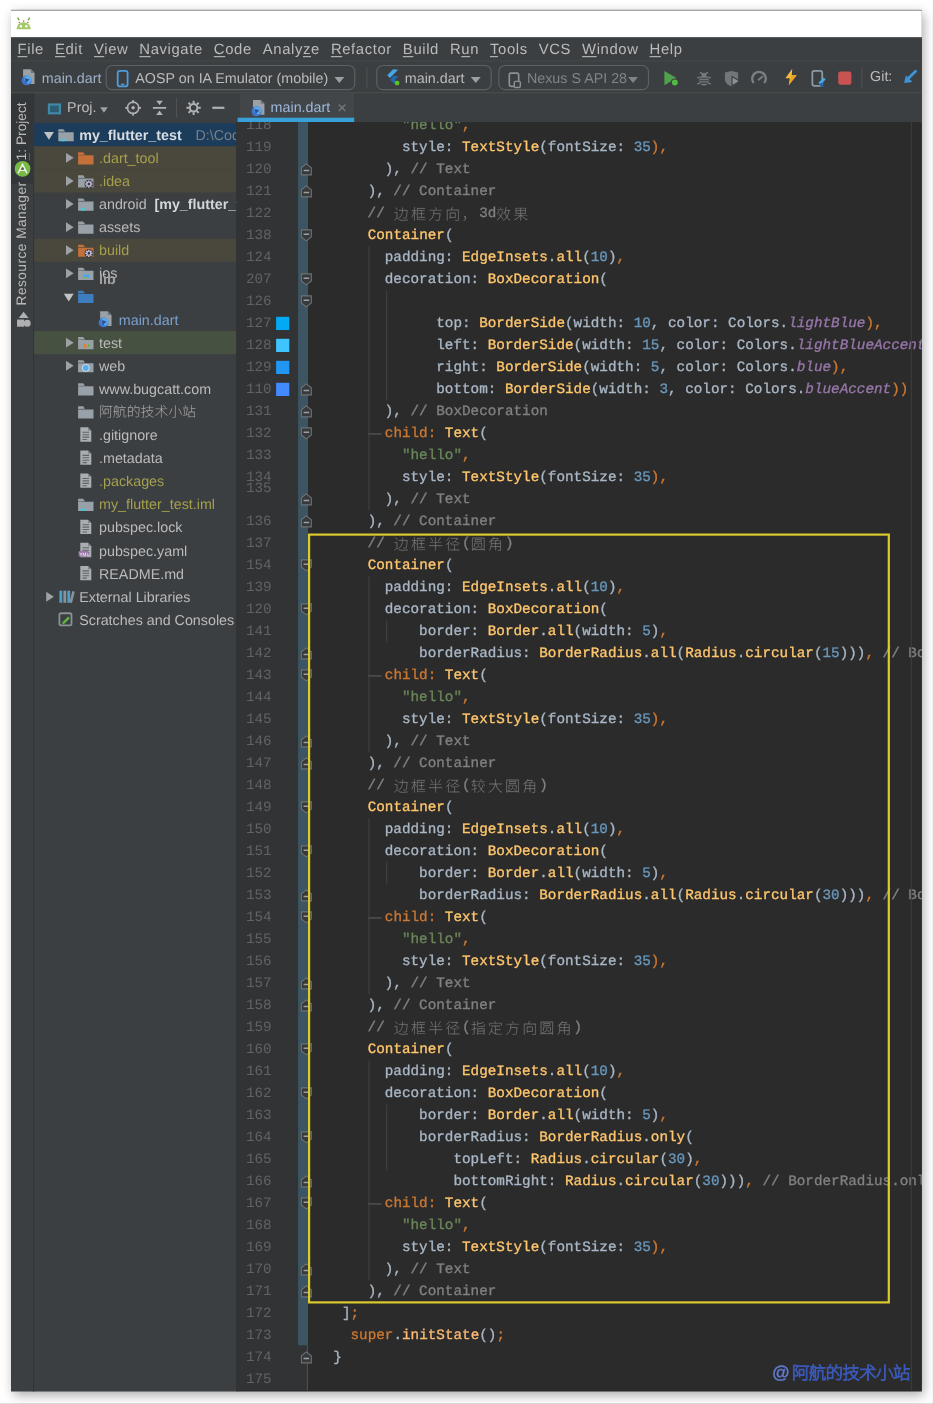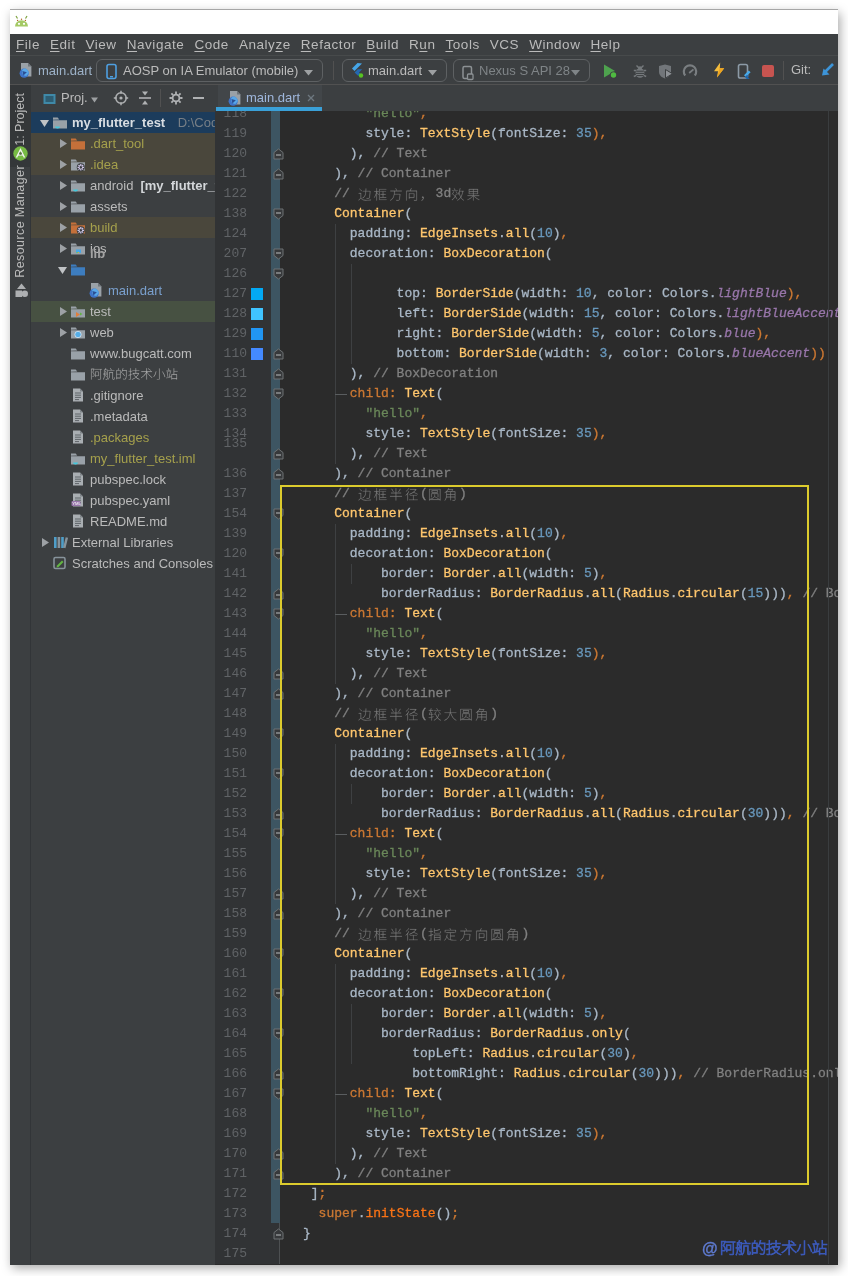--- a/index.html
+++ b/index.html
@@ -540,21 +540,21 @@
       <div class="cl" style="top:893px"><span style="position:absolute;left:88px"><b style="color:#a9b7c6">&nbsp;&nbsp;&nbsp;&nbsp;&nbsp;&nbsp;&nbsp;&nbsp;&nbsp;&nbsp;border:&nbsp;</b><b style="color:#ffc66d">Border</b><b style="color:#a9b7c6">.</b><b style="color:#ffc66d">all</b><b style="color:#a9b7c6">(width:&nbsp;</b><b style="color:#6897bb">5</b><b style="color:#a9b7c6">)</b><b style="color:#cc7832">,</b></span></div>
       <div class="cl" style="top:913px"><span style="position:absolute;left:88px"><b style="color:#a9b7c6">&nbsp;&nbsp;&nbsp;&nbsp;&nbsp;&nbsp;&nbsp;&nbsp;&nbsp;&nbsp;borderRadius:&nbsp;</b><b style="color:#ffc66d">BorderRadius</b><b style="color:#a9b7c6">.</b><b style="color:#ffc66d">only</b><b style="color:#a9b7c6">(</b></span></div>
       <div class="cl" style="top:933px"><span style="position:absolute;left:88px"><b style="color:#a9b7c6">&nbsp;&nbsp;&nbsp;&nbsp;&nbsp;&nbsp;&nbsp;&nbsp;&nbsp;&nbsp;&nbsp;&nbsp;&nbsp;&nbsp;topLeft:&nbsp;</b><b style="color:#ffc66d">Radius</b><b style="color:#a9b7c6">.</b><b style="color:#ffc66d">circular</b><b style="color:#a9b7c6">(</b><b style="color:#6897bb">30</b><b style="color:#a9b7c6">)</b><b style="color:#cc7832">,</b></span></div>
       <div class="cl" style="top:953px"><span style="position:absolute;left:88px"><b style="color:#a9b7c6">&nbsp;&nbsp;&nbsp;&nbsp;&nbsp;&nbsp;&nbsp;&nbsp;&nbsp;&nbsp;&nbsp;&nbsp;&nbsp;&nbsp;bottomRight:&nbsp;</b><b style="color:#ffc66d">Radius</b><b style="color:#a9b7c6">.</b><b style="color:#ffc66d">circular</b><b style="color:#a9b7c6">(</b><b style="color:#6897bb">30</b><b style="color:#a9b7c6">)))</b><b style="color:#cc7832">,</b><b style="color:#808080">&nbsp;//&nbsp;BorderRadius.only</b></span></div>
       <div class="cl" style="top:973px"><span style="position:absolute;left:88px"><b style="color:#a9b7c6">&nbsp;&nbsp;&nbsp;&nbsp;&nbsp;&nbsp;</b><b style="color:#cc7832">child:&nbsp;</b><b style="color:#ffc66d">Text</b><b style="color:#a9b7c6">(</b></span></div>
       <div class="cl" style="top:993px"><span style="position:absolute;left:88px"><b style="color:#6a8759">&nbsp;&nbsp;&nbsp;&nbsp;&nbsp;&nbsp;&nbsp;&nbsp;"hello"</b><b style="color:#cc7832">,</b></span></div>
       <div class="cl" style="top:1013px"><span style="position:absolute;left:88px"><b style="color:#a9b7c6">&nbsp;&nbsp;&nbsp;&nbsp;&nbsp;&nbsp;&nbsp;&nbsp;style:&nbsp;</b><b style="color:#ffc66d">TextStyle</b><b style="color:#a9b7c6">(fontSize:&nbsp;</b><b style="color:#6897bb">35</b><b style="color:#cc7832">),</b></span></div>
       <div class="cl" style="top:1033px"><span style="position:absolute;left:88px"><b style="color:#a9b7c6">&nbsp;&nbsp;&nbsp;&nbsp;&nbsp;&nbsp;),&nbsp;</b><b style="color:#808080">//&nbsp;Text</b></span></div>
       <div class="cl" style="top:1053px"><span style="position:absolute;left:88px"><b style="color:#a9b7c6">&nbsp;&nbsp;&nbsp;&nbsp;),&nbsp;</b><b style="color:#808080">//&nbsp;Container</b></span></div>
       <div class="cl" style="top:1073px"><span style="position:absolute;left:88px"><b style="color:#a9b7c6">&nbsp;]</b><b style="color:#cc7832">;</b></span></div>
-      <div class="cl" style="top:1093px"><span style="position:absolute;left:88px"><b style="color:#a9b7c6">&nbsp;&nbsp;</b><b style="color:#cc7832">super</b><b style="color:#a9b7c6">.</b><b style="color:#f97316">initState</b><b style="color:#a9b7c6">()</b><b style="color:#cc7832">;</b></span></div>
+      <div class="cl" style="top:1093px"><span style="position:absolute;left:88px"><b style="color:#a9b7c6">&nbsp;&nbsp;</b><b style="color:#cc7832">super</b><b style="color:#a9b7c6">.</b><b style="color:#fdba74">initState</b><b style="color:#a9b7c6">()</b><b style="color:#cc7832">;</b></span></div>
       <div class="cl" style="top:1113px"><span style="position:absolute;left:88px"><b style="color:#a9b7c6">}</b></span></div>
       <svg class="fi" style="top:97px" width="11" height="12" viewBox="0 0 11 12">
         <polygon points="1,1 10,1 10,7.5 5.5,11 1,7.5" fill="#37393b" stroke="#6e7274" stroke-width="1"></polygon>
         <line x1="3" y1="5" x2="8" y2="5" stroke="#9da0a2" stroke-width="1.3"></line>
       </svg>
       <svg class="fi" style="top:137px" width="11" height="12" viewBox="0 0 11 12">
         <polygon points="1,1 10,1 10,7.5 5.5,11 1,7.5" fill="#37393b" stroke="#6e7274" stroke-width="1"></polygon>
         <line x1="3" y1="5" x2="8" y2="5" stroke="#9da0a2" stroke-width="1.3"></line>
       </svg>
       <svg class="fi" style="top:157px" width="11" height="12" viewBox="0 0 11 12">

